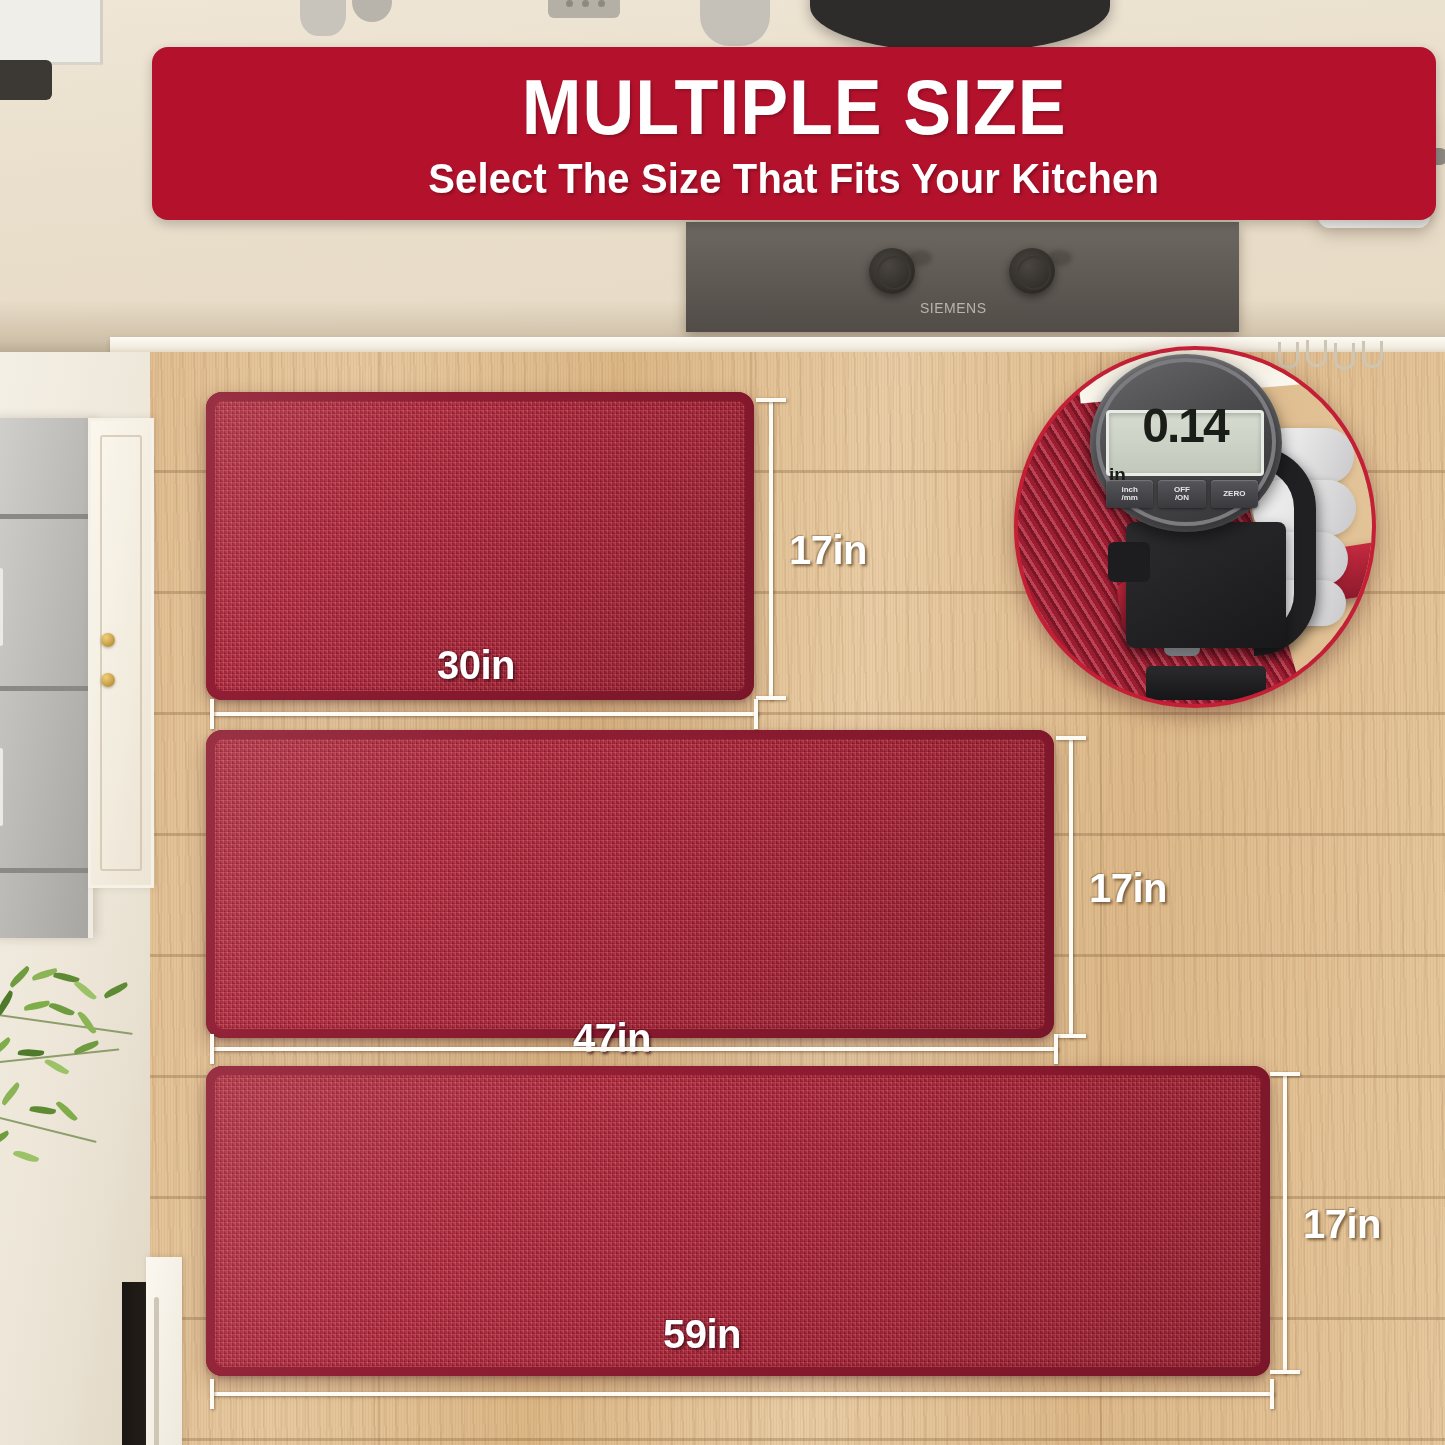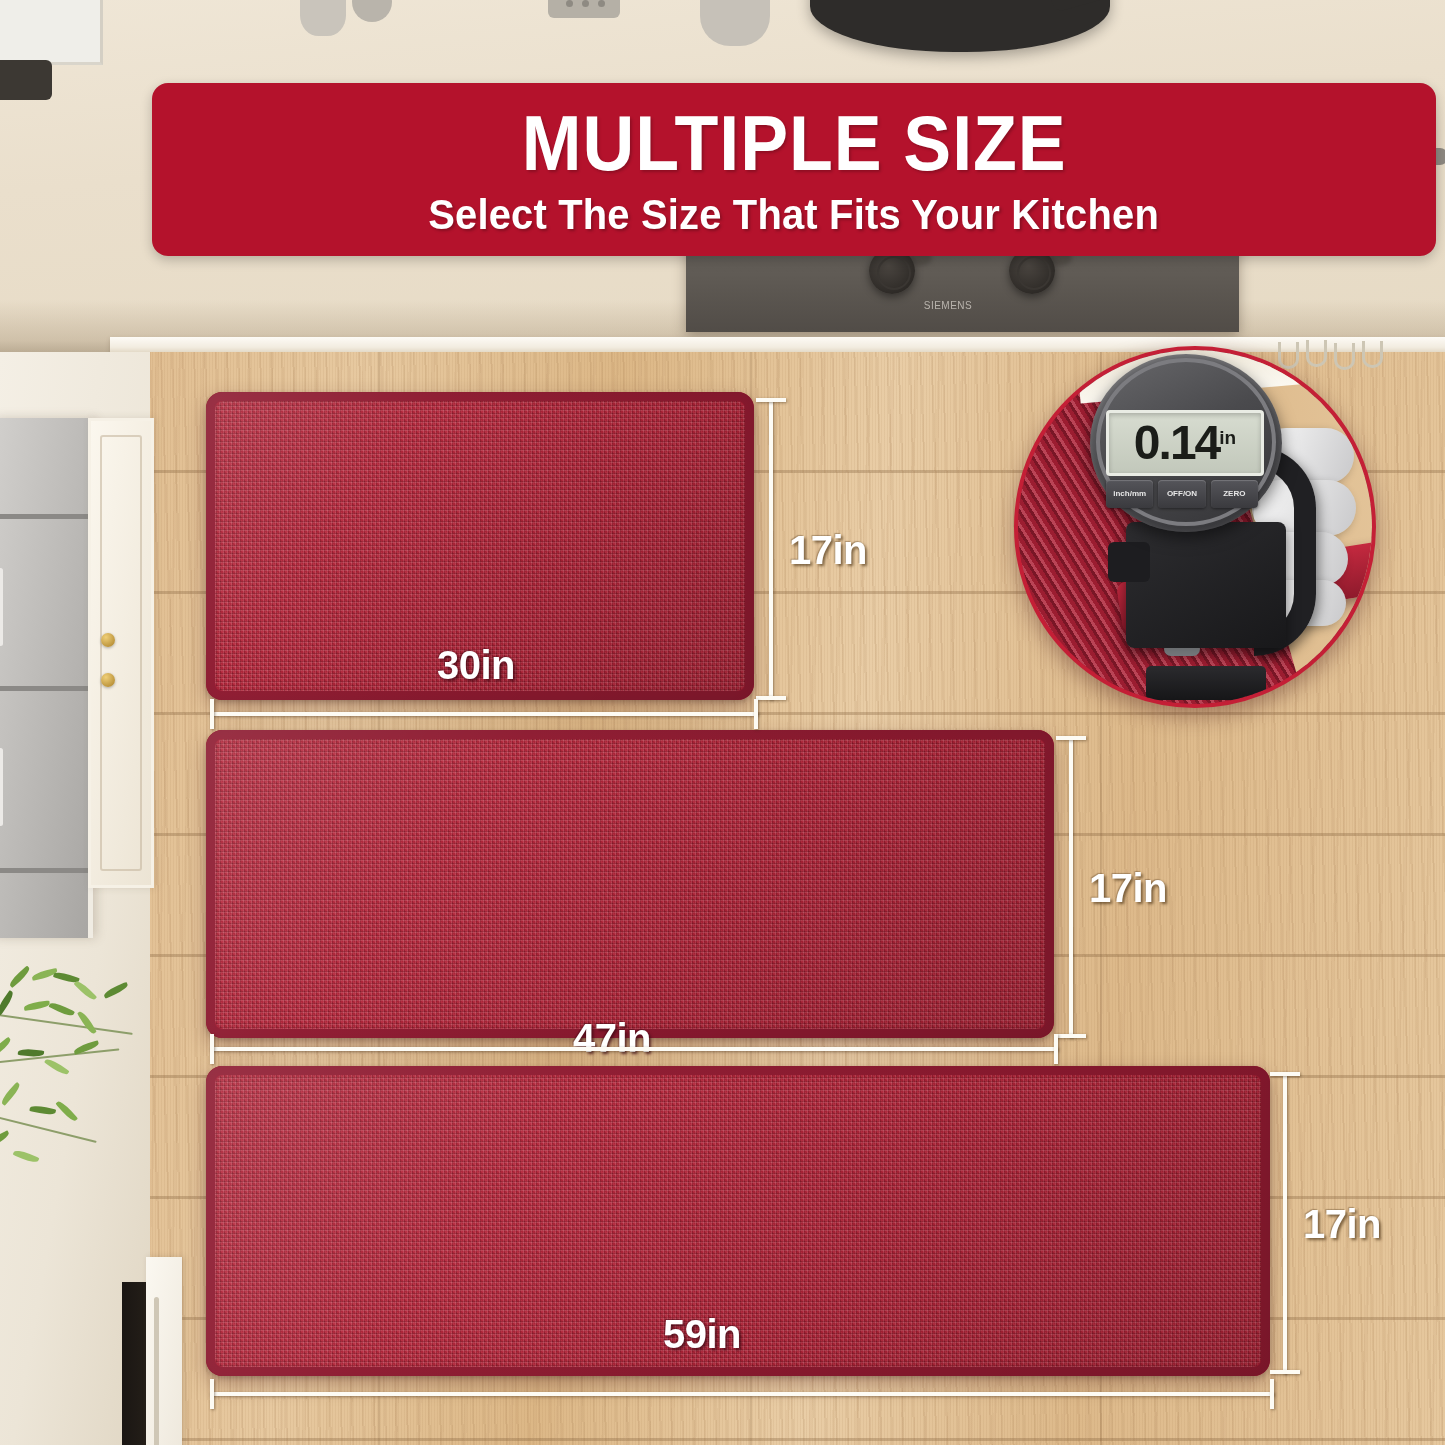--- a/index.html
+++ b/index.html
@@ -52,21 +52,21 @@
     background:linear-gradient(180deg,#6d6862 0%,#5e5953 55%,#514c47 100%);
     box-shadow:0 4px 12px rgba(60,48,36,.4);
   }
   .burner{position:absolute;width:46px;height:46px;border-radius:50%;
     background:radial-gradient(circle at 42% 38%,#4a4540,#23201d);
     box-shadow:0 3px 8px rgba(0,0,0,.45);}
   .burner:after{content:"";position:absolute;left:8px;top:8px;width:30px;height:30px;border:2px solid #3a3632;border-radius:50%;}
   .burner.b1{left:869px;top:248px;}
   .burner.b2{left:1009px;top:248px;}
   .burner-sm{position:absolute;width:24px;height:16px;border-radius:50%;background:rgba(70,64,58,.55);filter:blur(2px);}
-  .cooktop-brand{position:absolute;left:920px;top:300px;width:56px;height:11px;color:#b9b4ad;font-size:10px;letter-spacing:.5px;text-align:center;}
+  .cooktop-brand{position:absolute;left:920px;top:300px;width:56px;height:11px;color:#b9b4ad;font-size:14px;letter-spacing:.5px;text-align:center;}
 
   
   .floor{
     position:absolute;left:110px;top:352px;width:1335px;height:1093px;
     background:
       repeating-linear-gradient(90deg,
         rgba(160,120,74,.10) 0px, rgba(160,120,74,.10) 1px,
         rgba(0,0,0,0) 1px, rgba(0,0,0,0) 3px),
       repeating-linear-gradient(180deg,
         rgba(120,86,50,.00) 0px, rgba(120,86,50,.00) 118px,
@@ -172,21 +172,21 @@
   .dim-label{
     position:absolute;color:#fff;font-weight:bold;font-size:40px;letter-spacing:-.5px;
     text-shadow:2px 2px 3px rgba(80,55,25,.7), -1px -1px 1px rgba(80,55,25,.35);
     white-space:nowrap;
   }
 
   
   .banner{
     position:absolute;left:152px;top:47px;width:1284px;height:173px;
     background:#b4122c;border-radius:16px;box-shadow:0 4px 12px rgba(0,0,0,.22);
-    display:flex;flex-direction:column;align-items:center;justify-content:center;margin-top:36px;
+    display:flex;flex-direction:column;align-items:center;justify-content:center;
   }
   .banner h1{
     margin:0;color:#fff;font-weight:bold;font-size:78px;line-height:1;
     letter-spacing:1px;transform:scaleX(.92);
     text-shadow:2px 2px 3px rgba(0,0,0,.22);
   }
   .banner h2{
     margin:12px 0 0;color:#fff;font-weight:bold;font-size:42px;line-height:1;
     letter-spacing:.2px;transform:scaleX(.95);
     text-shadow:2px 2px 3px rgba(0,0,0,.25);
@@ -232,28 +232,29 @@
   .gauge-ring{
     position:absolute;left:78px;top:8px;width:180px;height:168px;border-radius:50%;
     border:4px solid #7c7c80;box-sizing:border-box;
   }
   .gauge-screen{
     position:absolute;left:88px;top:60px;width:152px;height:60px;
     background:linear-gradient(180deg,#d7dcd0,#c2c8bb);
     border:3px solid #e9ece4;border-radius:4px;
     display:flex;align-items:center;justify-content:center;
     box-shadow:inset 0 2px 5px rgba(0,0,0,.22);
+    flex-direction:column;
   }
   .gauge-value{color:#1b1d19;font-weight:bold;font-size:48px;line-height:1;letter-spacing:-2px;font-family:"Liberation Sans",sans-serif;}
   .gauge-unit{color:#1b1d19;font-weight:bold;font-size:19px;line-height:1;align-self:flex-start;margin-top:15px;}
   .gauge-btns{position:absolute;left:88px;top:130px;width:152px;height:28px;display:flex;gap:5px;}
   .gbtn{
     flex:1;background:linear-gradient(180deg,#55555a,#3a3a3e);border-radius:4px;
     color:#e7e7e7;font-size:8px;font-weight:bold;line-height:1.05;
-    display:flex;flex-direction:row;align-items:center;justify-content:center;
+    display:flex;flex-direction:column;align-items:center;justify-content:center;
     box-shadow:0 1px 3px rgba(0,0,0,.45), inset 0 1px 1px rgba(255,255,255,.2);
     text-align:center;
   }
   .gauge-frame{
     position:absolute;left:108px;top:172px;width:160px;height:126px;
     background:linear-gradient(150deg,#2d2d30,#18181a);border-radius:8px;
     box-shadow:0 6px 14px rgba(0,0,0,.5);
   }
   .gauge-frame:after{
     content:"";position:absolute;left:-18px;top:20px;width:42px;height:40px;

